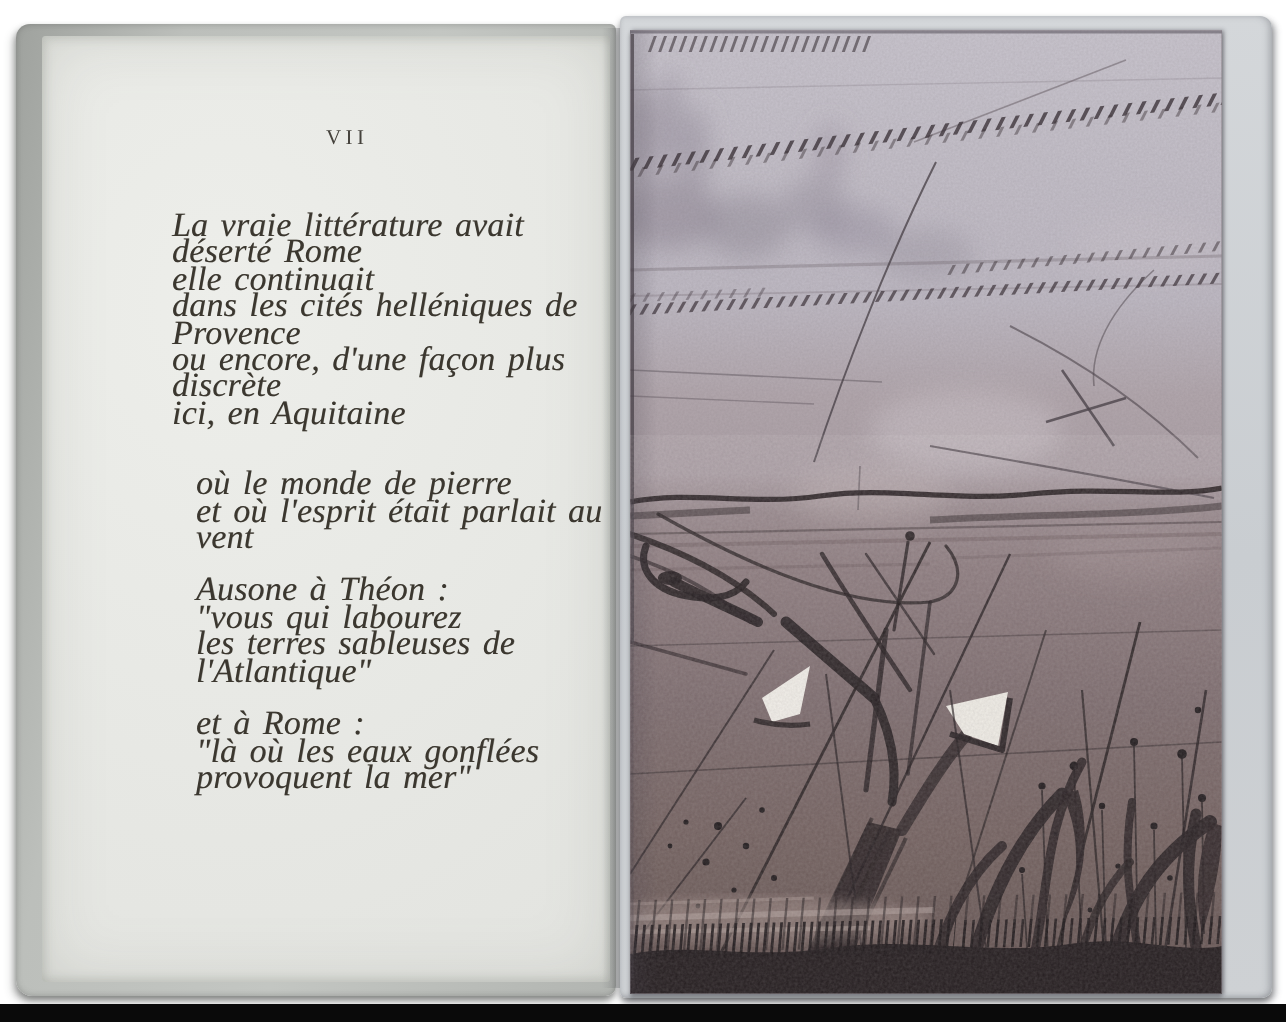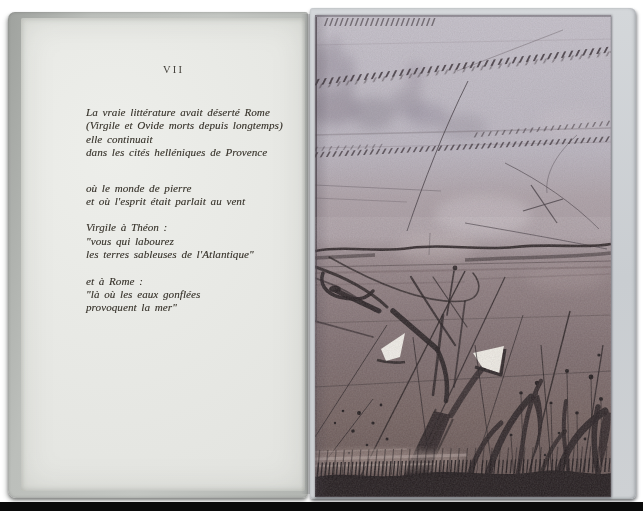--- a/index.html
+++ b/index.html
@@ -11,24 +11,24 @@
     background:linear-gradient(100deg,#9fa29e 0%,#bcbfbb 22%,#c3c6c2 55%,#b2b5b1 100%);
     border-radius:7px 3px 5px 8px;
     box-shadow:0 2px 3px rgba(40,42,40,.45), -2px 3px 4px rgba(60,62,60,.25), inset 0 0 3px rgba(70,70,70,.35);}
   .left-paper{position:absolute;left:13px;top:6px;right:3px;bottom:7px;
     background:radial-gradient(120% 90% at 32% 28%, #edeeea 0%, #e8e9e5 45%, #e2e3df 100%);
     border-radius:2px;
     box-shadow:inset 0 0 32px rgba(128,132,124,.22), inset 2px 2px 5px rgba(150,153,146,.28), inset -1px -2px 4px rgba(140,143,136,.25);}
   .page-number{position:absolute;left:142px;top:46px;font-size:10.5px;letter-spacing:2.2px;
     color:#45423c;font-style:normal;}
   .poem{position:absolute;left:65px;top:88px;width:230px;
-    font-style:italic;font-size:11px;line-height:13.4px;color:#3b372f;
+    font-style:italic;font-size:17px;line-height:13.4px;color:#3b372f;
     word-spacing:1.8px;letter-spacing:.1px;
     text-shadow:.2px .2px .3px rgba(62,58,48,.45);}
-  .stanza + .stanza{margin-top:13px;}
+  .stanza + .stanza{margin-top:13px;margin-left:12px;}
   .stanza:nth-child(2){margin-top:22px;}
 
   .gutter-shadow{position:absolute;left:301px;top:14px;width:9px;height:480px;
     background:linear-gradient(90deg, rgba(80,82,80,0) 0%, rgba(70,72,76,.28) 100%);}
 
   
   .right-page{position:absolute;left:310px;top:8px;width:326px;height:491px;
     background:linear-gradient(180deg,#d4d7da 0%,#c9cdd1 55%,#ced1d4 100%);
     border-radius:3px 6px 5px 3px;
     box-shadow:0 2px 3px rgba(40,42,45,.5), 2px 2px 3px rgba(80,82,88,.3), inset -2px 0 3px rgba(120,124,130,.35), inset 0 -1px 2px rgba(110,112,118,.3);}
@@ -42,30 +42,31 @@
 <body>
 
 <div class="scene">
 
   <div class="left-page">
     <div class="left-paper">
       <div class="page-number">VII</div>
       <div class="poem">
           <div class="stanza">
             <div class="poem-line">La vraie littérature avait déserté Rome</div>
-            <div class="poem-line">(Virgile et Ovide morts depuis longtemps)</div>
             <div class="poem-line">elle continuait</div>
             <div class="poem-line">dans les cités helléniques de Provence</div>
+            <div class="poem-line">ou encore, d'une façon plus discrète</div>
+            <div class="poem-line">ici, en Aquitaine</div>
           </div>
           <div class="stanza">
             <div class="poem-line">où le monde de pierre</div>
             <div class="poem-line">et où l'esprit était parlait au vent</div>
           </div>
           <div class="stanza">
-            <div class="poem-line">Virgile à Théon :</div>
+            <div class="poem-line">Ausone à Théon :</div>
             <div class="poem-line">"vous qui labourez</div>
             <div class="poem-line">les terres sableuses de l'Atlantique"</div>
           </div>
           <div class="stanza">
             <div class="poem-line">et à Rome :</div>
             <div class="poem-line">"là où les eaux gonflées</div>
             <div class="poem-line">provoquent la mer"</div>
           </div>
         </div>
     </div>

